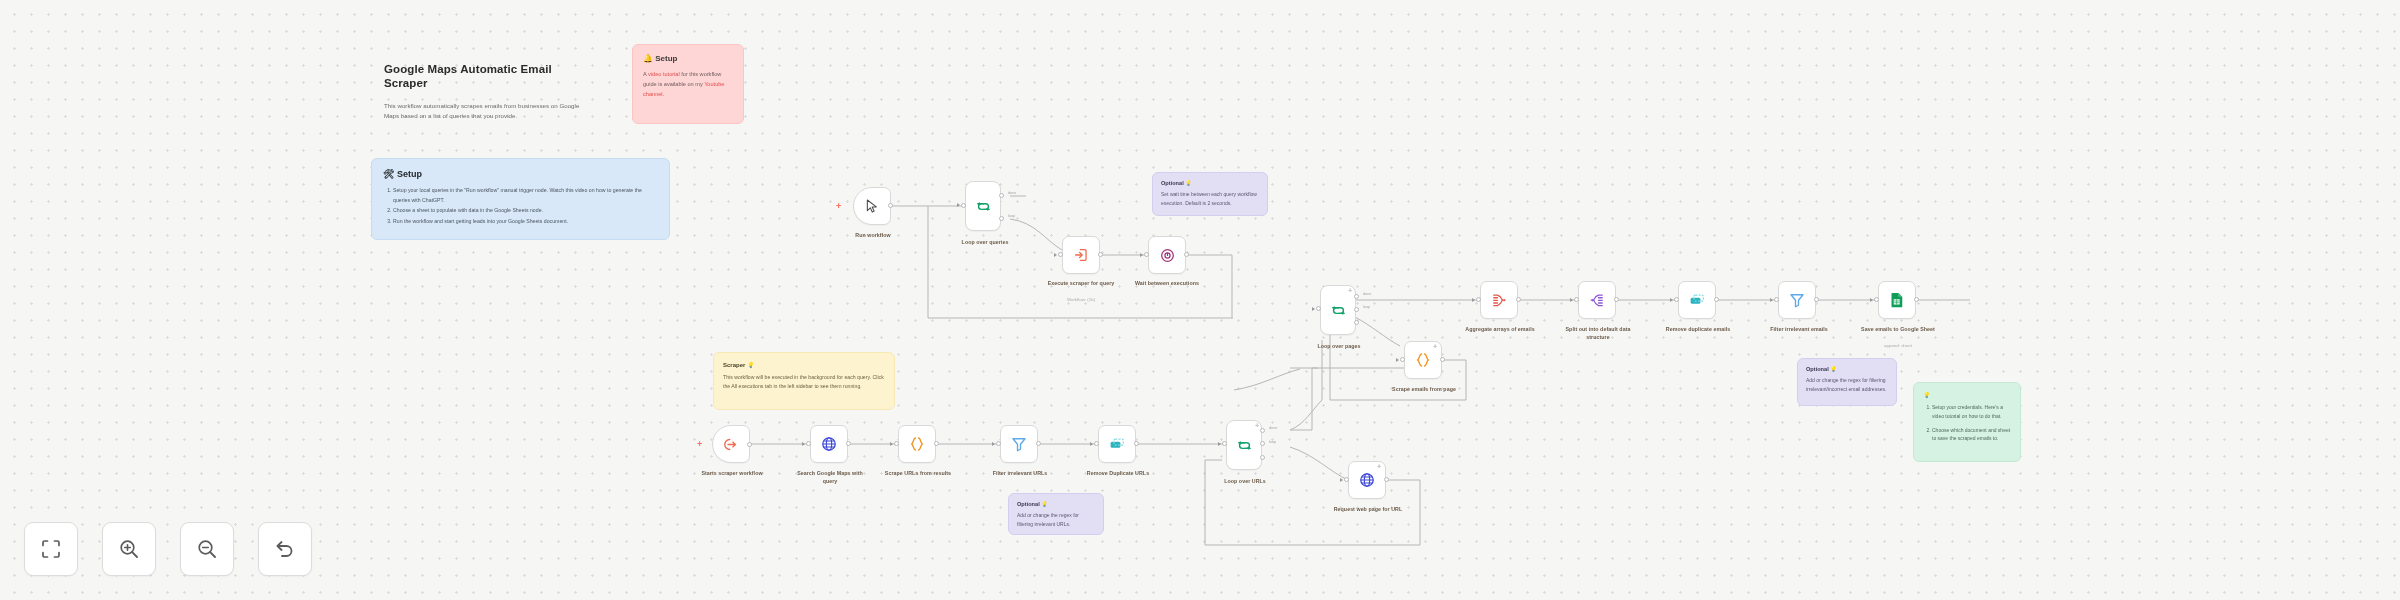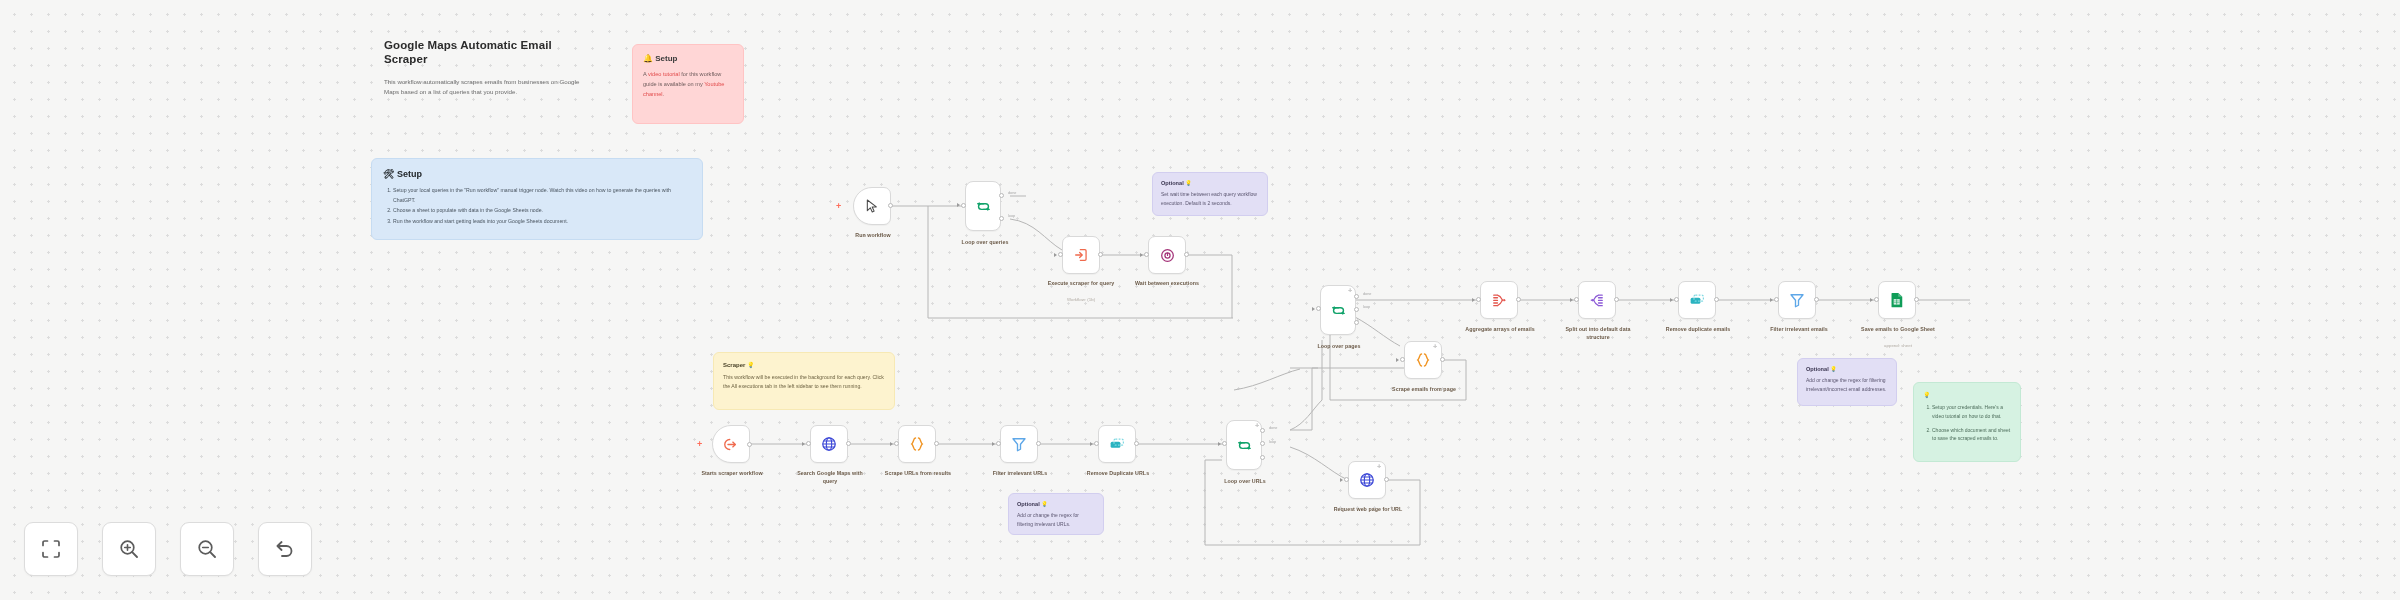--- a/index.html
+++ b/index.html
@@ -22,20 +22,21 @@
   .note{position:absolute;border-radius:6px;box-sizing:border-box;}
   .note .nh{font-weight:bold;}
 
   .note-title{
     background:#ffffff00;
     padding:10px 12px;
   }
   .note-title .t{
     font-size:11.5px;font-weight:bold;color:#2b2b2b;letter-spacing:.1px;
     line-height:1.25;
+    margin-top:24px;
   }
   .note-title .d{
     margin-top:10px;font-size:6.2px;line-height:1.65;color:#6b6b6b;
   }
 
   .note-red{
     background:#ffd6d6;border:1px solid #ffc4c4;padding:9px 10px;
   }
   .note-red .nh{font-size:8px;color:#3b3b3b;margin-bottom:7px;}
   .note-red .bd{font-size:5.6px;line-height:1.75;color:#e24b4b;}
@@ -188,21 +189,21 @@
   <div class="note note-red" style="left:632px;top:44px;width:112px;height:80px;">
     <div class="nh">
       <span>🔔</span>
       <span>Setup</span>
     </div>
     <div class="bd">
       <span class="plain">A </span><span>video tutorial</span><span class="plain"> for this workflow guide is available on my </span><span>Youtube channel</span><span class="plain">.</span>
     </div>
   </div>
 
-  <div class="note note-blue" style="left:371px;top:158px;width:332px;height:82px;">
+  <div class="note note-blue" style="left:371px;top:158px;width:299px;height:82px;">
     <div class="nh">
       <span>🛠</span>
       <span>Setup</span>
     </div>
     <ol>
       <li>Setup your local queries in the "Run workflow" manual trigger node. Watch this video on how to generate the queries with ChatGPT.</li>
       <li>Choose a sheet to populate with data in the Google Sheets node.</li>
       <li>Run the workflow and start getting leads into your Google Sheets document.</li>
     </ol>
   </div>

